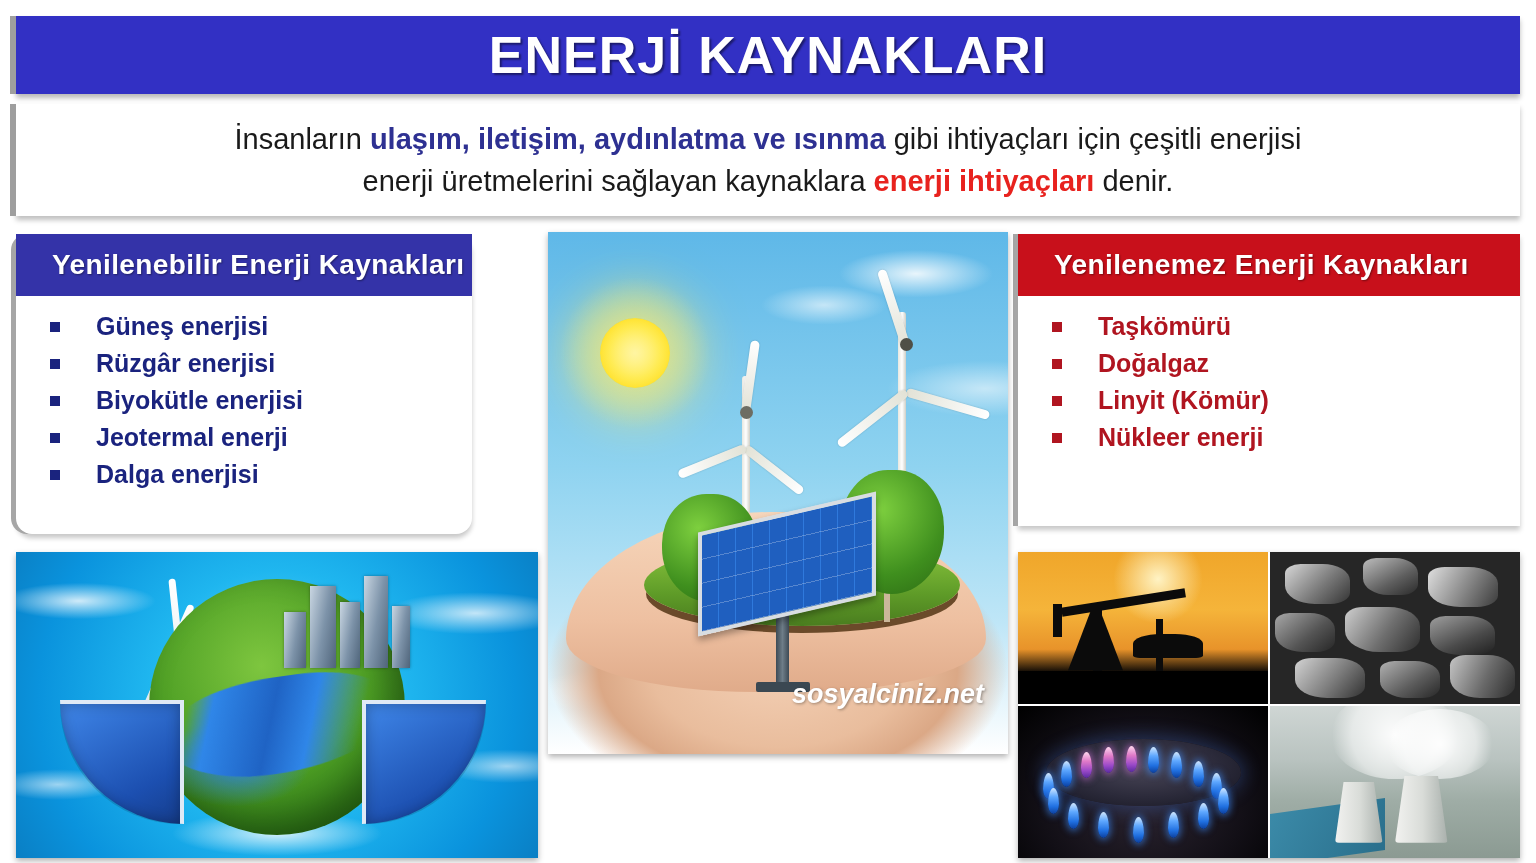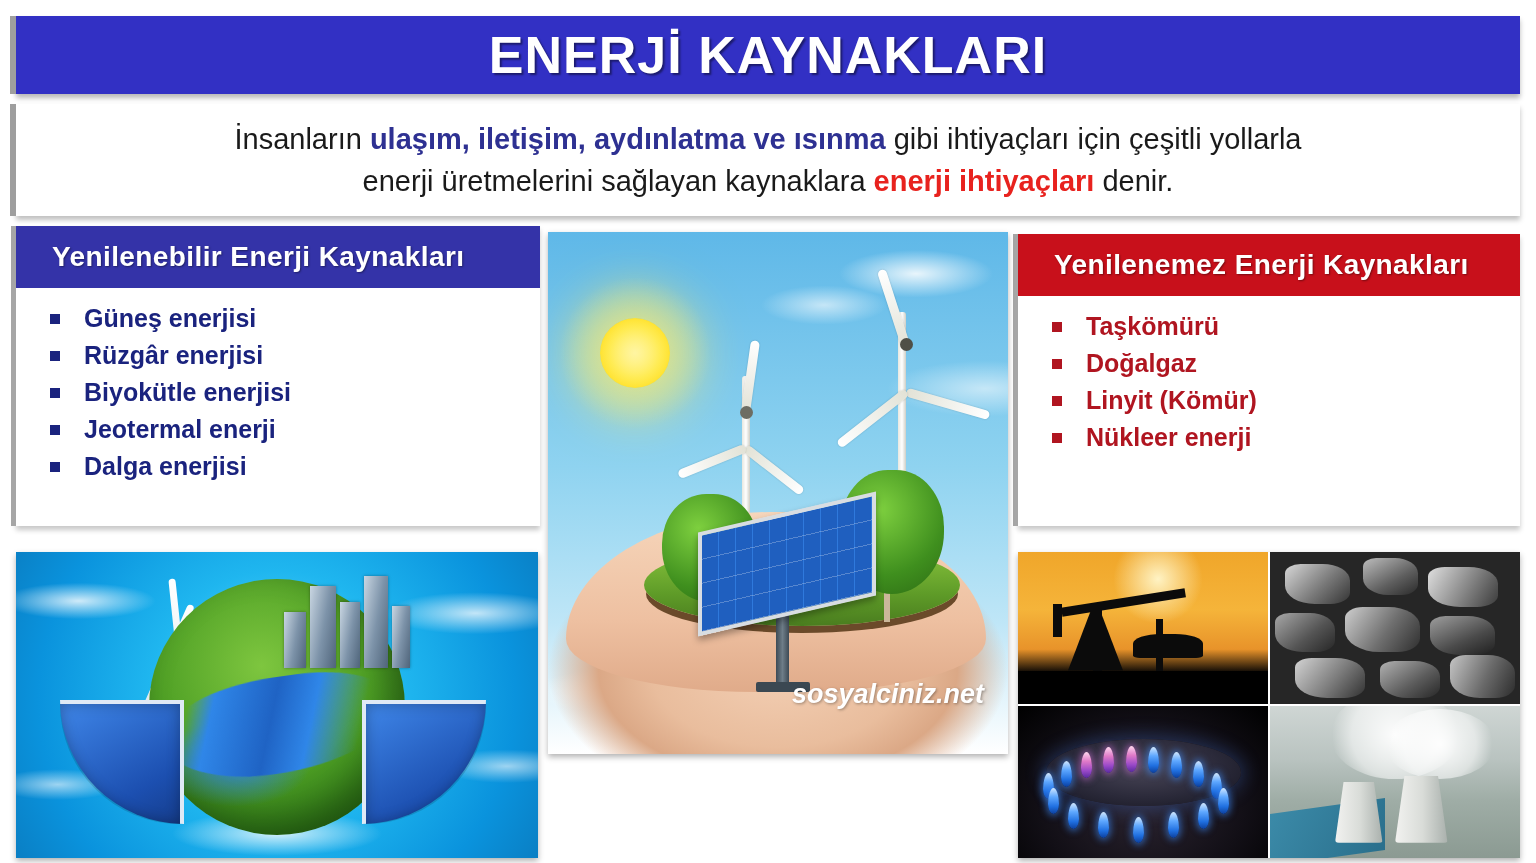--- a/index.html
+++ b/index.html
@@ -69,21 +69,21 @@
   .hl-blue { color: #2E3192; font-weight: bold; }
   .hl-red  { color: #E8221E; font-weight: bold; }
 
   
   .panel {
     position: absolute;
     background: #ffffff;
     box-shadow: -5px 0 0 0 #a6a6a6, 0 4px 5px rgba(0,0,0,0.22);
     box-sizing: border-box;
   }
-  .panel-left  { left: 16px;   top: 226px; width: 524px; height: 300px; }
+  .panel-left  { left: 16px;   top: 234px; width: 456px; height: 300px; border-radius: 16px; }
   .panel-right { left: 1018px; top: 234px; width: 502px; height: 292px; }
 
   .panel-header {
     height: 62px;
     display: flex;
     align-items: center;
     padding-left: 36px;
     box-sizing: border-box;
   }
   .panel-left .panel-header  { background: #3433A8; }
@@ -102,20 +102,21 @@
     margin: 0;
     padding: 12px 0 0 34px;
   }
   .panel-list li {
     display: flex;
     align-items: center;
     font-size: 25px;
     font-weight: bold;
     line-height: 1.0;
     padding: 6px 0;
+    gap: 12px;
   }
   .bullet-sq {
     width: 10px;
     height: 10px;
     flex: 0 0 10px;
     margin-right: 24px;
     display: inline-block;
   }
   .panel-left .panel-list li { color: #1A237E; }
   .panel-left .bullet-sq     { background: #1A237E; }
@@ -407,21 +408,21 @@
 <body>
 
 <div class="slide">
 
   <div class="title-bar">
     <div class="title-text">ENERJİ KAYNAKLARI</div>
   </div>
 
   <div class="definition-box">
     <div class="definition-line">
-      <span>İnsanların </span><span class="hl-blue">ulaşım, iletişim, aydınlatma ve ısınma</span><span> gibi ihtiyaçları için çeşitli yollarla</span>
+      <span>İnsanların </span><span class="hl-blue">ulaşım, iletişim, aydınlatma ve ısınma</span><span> gibi ihtiyaçları için çeşitli enerjisi</span>
     </div>
     <div class="definition-line">
       <span>enerji üretmelerini sağlayan kaynaklara </span><span class="hl-red">enerji ihtiyaçları</span><span> denir.</span>
     </div>
   </div>
 
   <div class="panel panel-left">
     <div class="panel-header">
       <span class="panel-header-text">Yenilenebilir  Enerji Kaynakları</span>
     </div>

